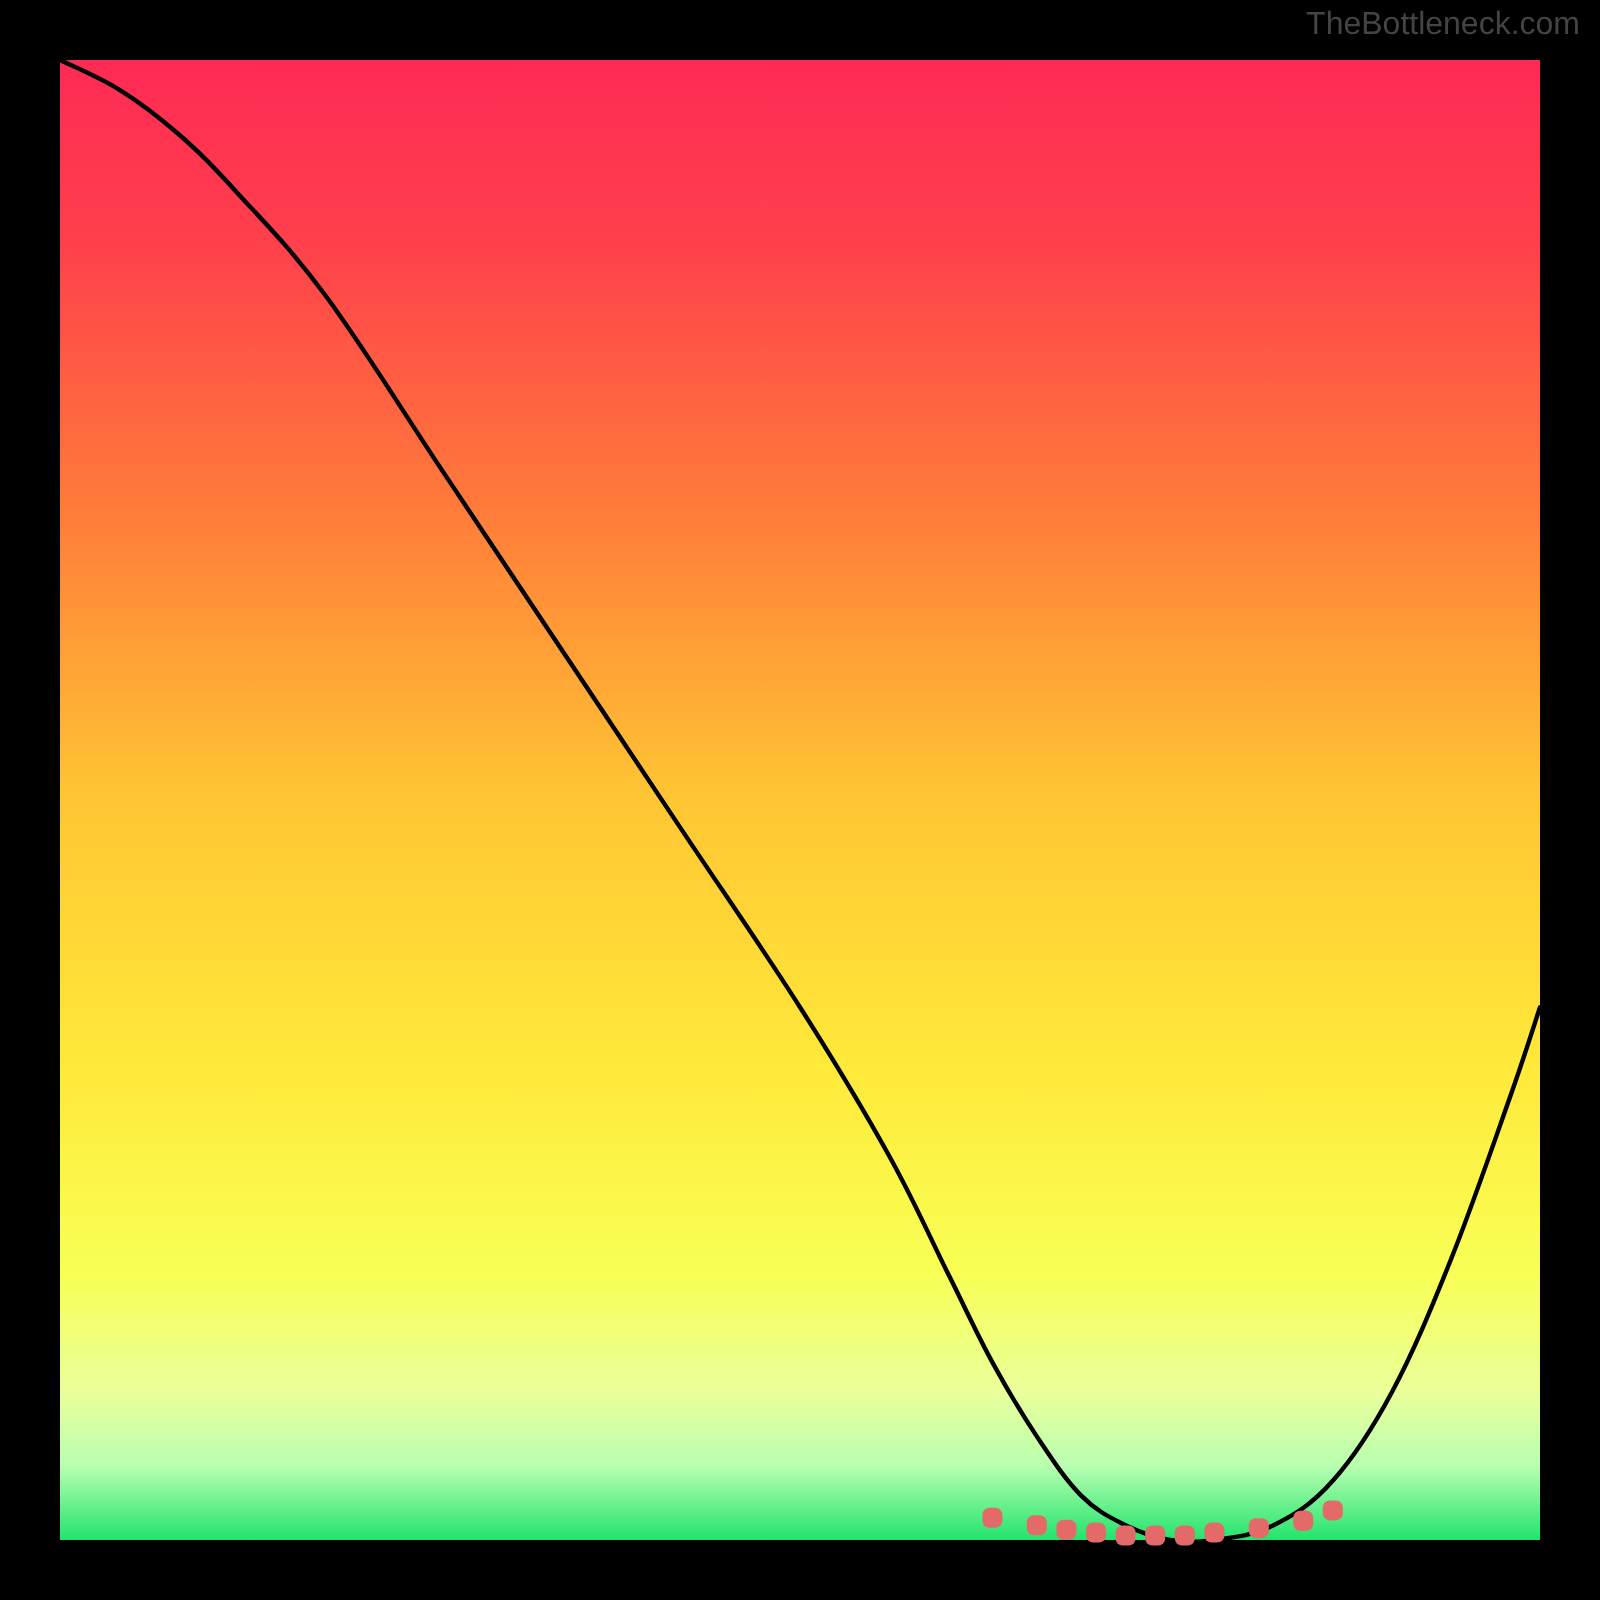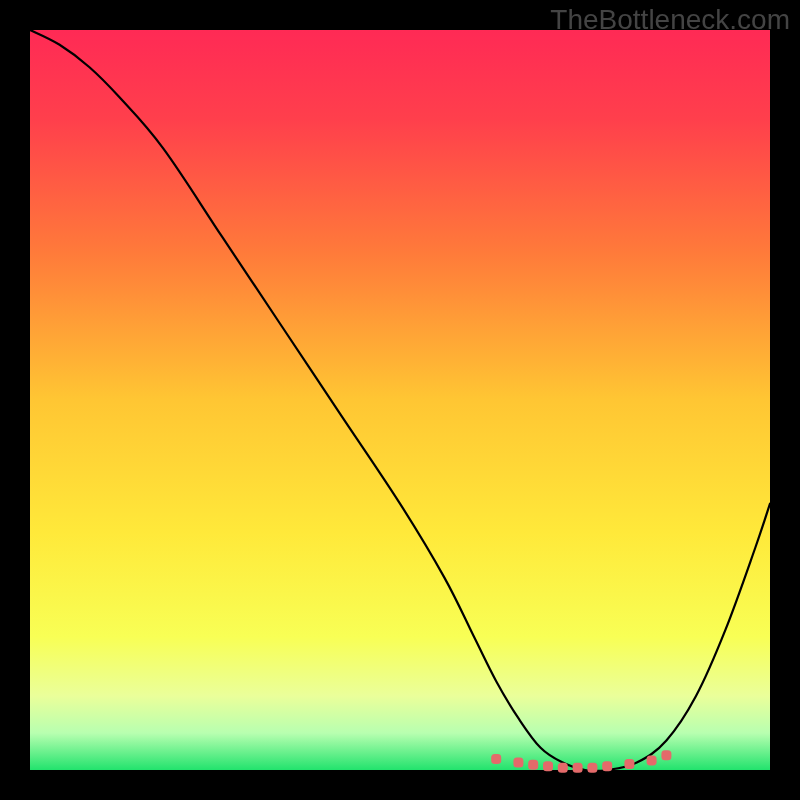--- a/index.html
+++ b/index.html
@@ -15,21 +15,21 @@
     height: 800px;
     position: relative;
     background: #000;
   }
   .watermark {
     position: absolute;
     top: 4px;
     right: 10px;
     color: #444;
     font-family: Arial, Helvetica, sans-serif;
-    font-size: 28px;
+    font-size: 16px;
     font-weight: 500;
     z-index: 3;
   }
   svg {
     position: absolute;
     left: 0;
     top: 0;
   }
 </style>
 </head>

